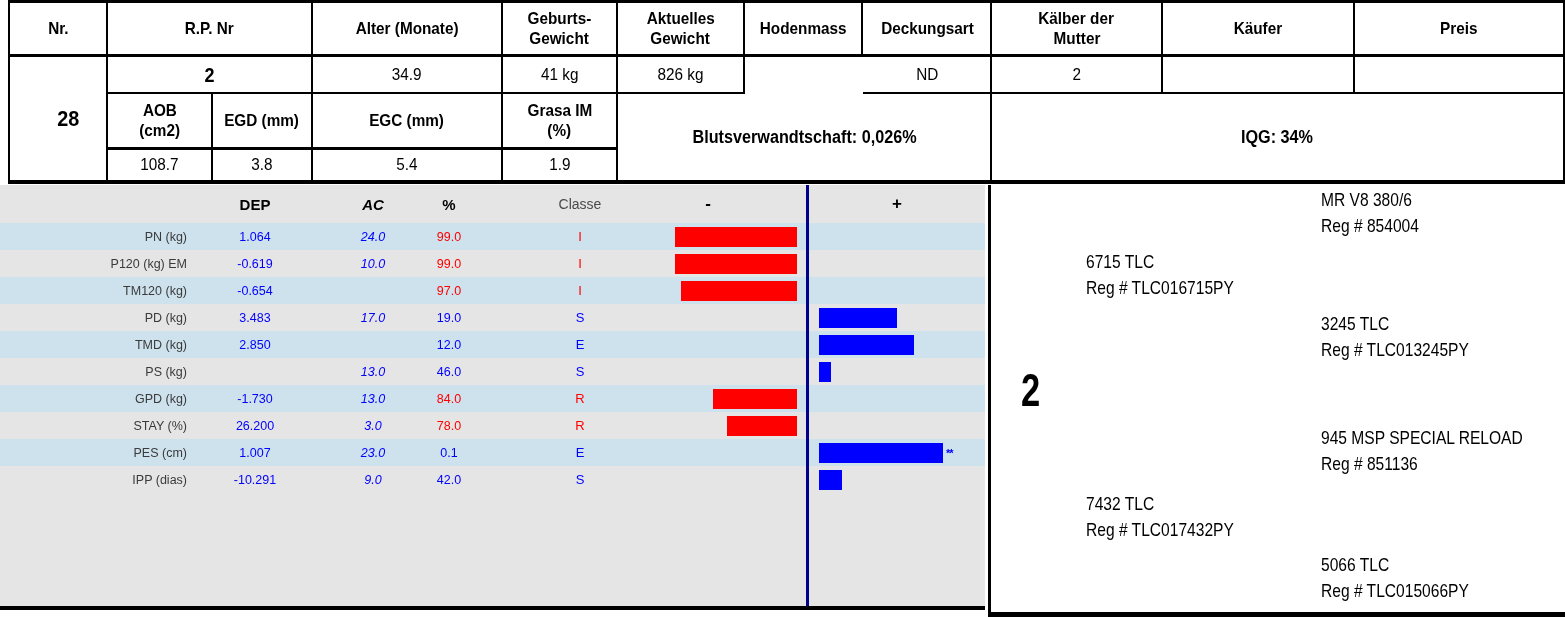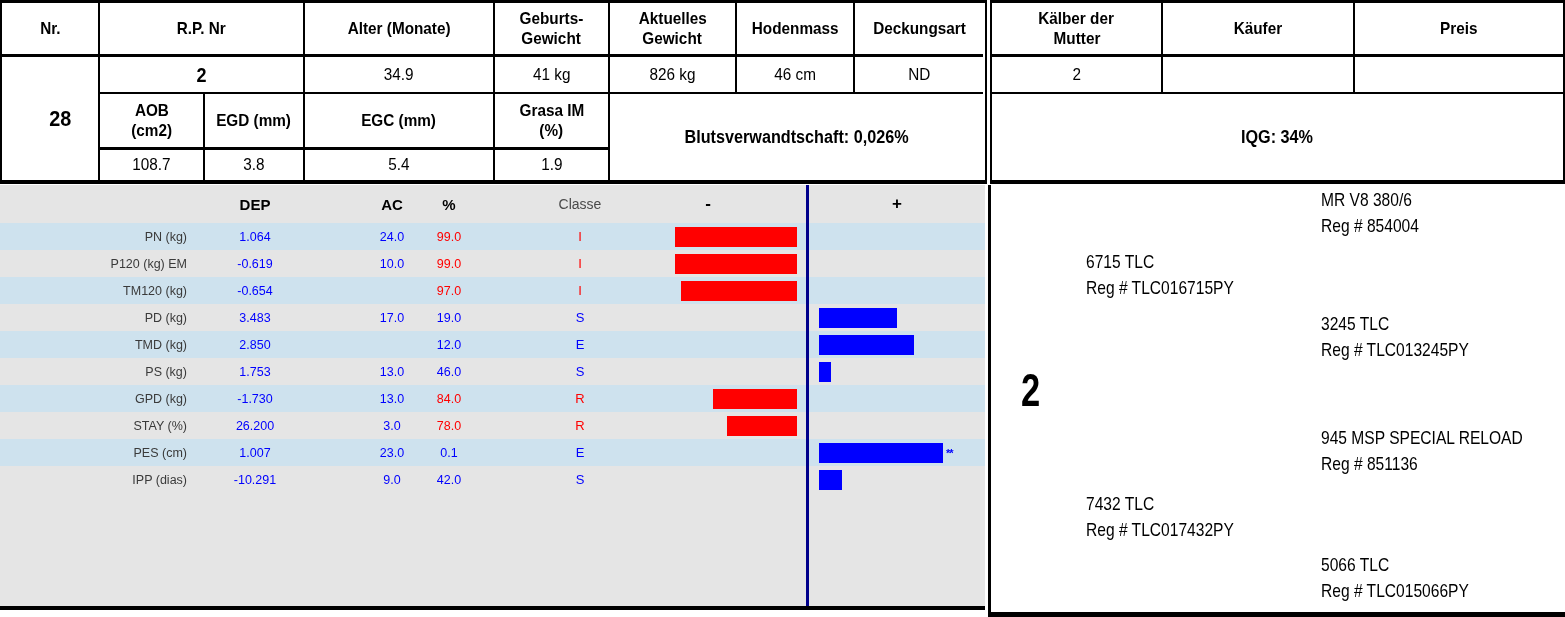--- a/index.html
+++ b/index.html
@@ -2,21 +2,21 @@
 <html><head>
 <meta charset="utf-8">
 <style>
   html,body{margin:0;padding:0;background:#e9e9e9;}
   .page{position:relative;width:1565px;height:617px;background:#fff;
         font-family:"Liberation Sans",sans-serif;color:#000;overflow:hidden;}
 
   
   .ttable{position:absolute;top:0;display:grid;border:2px solid #000;border-top:3px solid #000;
           border-bottom:4px solid #000;background:#fff;}
-  #left-table{left:0;width:983px;
+  #left-table{left:8px;width:983px;
       grid-template-columns:98px 105px 100px 190px 115px 127px 118px 128px;
       grid-template-rows:54px 37px 56px 30px;}
   #right-table{left:990px;width:571px;
       grid-template-columns:171px 192px 208px;
       grid-template-rows:54px 37px 86px;}
   .tcell{display:flex;flex-direction:column;align-items:center;justify-content:center;
          border-right:2px solid #000;border-bottom:2px solid #000;box-sizing:border-box;
          font-size:17px;line-height:20px;text-align:center;overflow:hidden;}
   .tcell.last{border-right:none;}
   .tcell.bot{border-bottom:none;}
@@ -30,21 +30,21 @@
   #epd-chart{position:absolute;left:0;top:185px;width:985px;height:421px;
              border-bottom:4px solid #000;background:#e5e5e5;}
   #epd-divider{position:absolute;left:806px;top:0;width:3px;height:100%;background:#00008b;}
   .erow{position:relative;height:27px;}
   .erow.head{height:38px;}
   .erow.stripe{background:#cee2ee;}
   .ecell{position:absolute;top:0;height:100%;display:flex;align-items:center;
          justify-content:center;font-size:12.5px;box-sizing:border-box;white-space:nowrap;}
   .c-label{left:0;width:187px;justify-content:flex-end;color:#3a3a3a;}
   .c-dep{left:187px;width:136px;}
-  .c-ac{left:342px;width:100px;}
+  .c-ac{left:323px;width:100px;font-style:italic;}
   .c-pct{left:423px;width:52px;}
   .c-classe{left:520px;width:120px;font-size:13px;}
   .c-minus{left:610px;width:196px;justify-content:flex-end;padding-right:9px;}
   .c-plus{left:809px;width:176px;justify-content:flex-start;padding-left:10px;}
   .erow.head .ecell{font-weight:bold;font-size:15px;color:#000;}
   .erow.head .c-classe{font-weight:normal;color:#4a4a4a;font-size:14px;}
   .erow.head .c-minus{justify-content:center;padding:0;font-size:17px;}
   .erow.head .c-plus{justify-content:center;padding:0;font-size:17px;}
   .t-blue{color:#0000ff;}
   .t-red{color:#ff0000;}
@@ -107,23 +107,20 @@
       </div>
     <div class="tcell" style="grid-column:4;grid-row:2">
         <span class="sq">34.9</span>
       </div>
     <div class="tcell" style="grid-column:5;grid-row:2">
         <span class="sq">41 kg</span>
       </div>
     <div class="tcell" style="grid-column:6;grid-row:2">
         <span class="sq">826 kg</span>
       </div>
-    <div class="tcell" style="grid-column:7;grid-row:2">
-        <span class="sq">46 cm</span>
-      </div>
     <div class="tcell last" style="grid-column:8;grid-row:2">
         <span class="sq">ND</span>
       </div>
 
     <div class="tcell thead" style="grid-column:2;grid-row:3">
         <span class="sq">AOB</span>
         <span class="sq">(cm2)</span>
       </div>
     <div class="tcell thead" style="grid-column:3;grid-row:3">
         <span class="sq">EGD (mm)</span>
@@ -240,21 +237,20 @@
           <div class="ecell c-ac t-blue"></div>
           <div class="ecell c-pct t-blue">12.0</div>
           <div class="ecell c-classe t-blue">E</div>
           <div class="ecell c-minus"></div>
           <div class="ecell c-plus">
             <div class="bar plus" style="width: 95px;"></div>
           </div>
         </div>
         <div class="erow">
           <div class="ecell c-label">PS (kg)</div>
-          <div class="ecell c-dep t-blue">1.753</div>
           <div class="ecell c-ac t-blue">13.0</div>
           <div class="ecell c-pct t-blue">46.0</div>
           <div class="ecell c-classe t-blue">S</div>
           <div class="ecell c-minus"></div>
           <div class="ecell c-plus">
             <div class="bar plus" style="width: 12px;"></div>
           </div>
         </div>
         <div class="erow stripe">
           <div class="ecell c-label">GPD (kg)</div>

